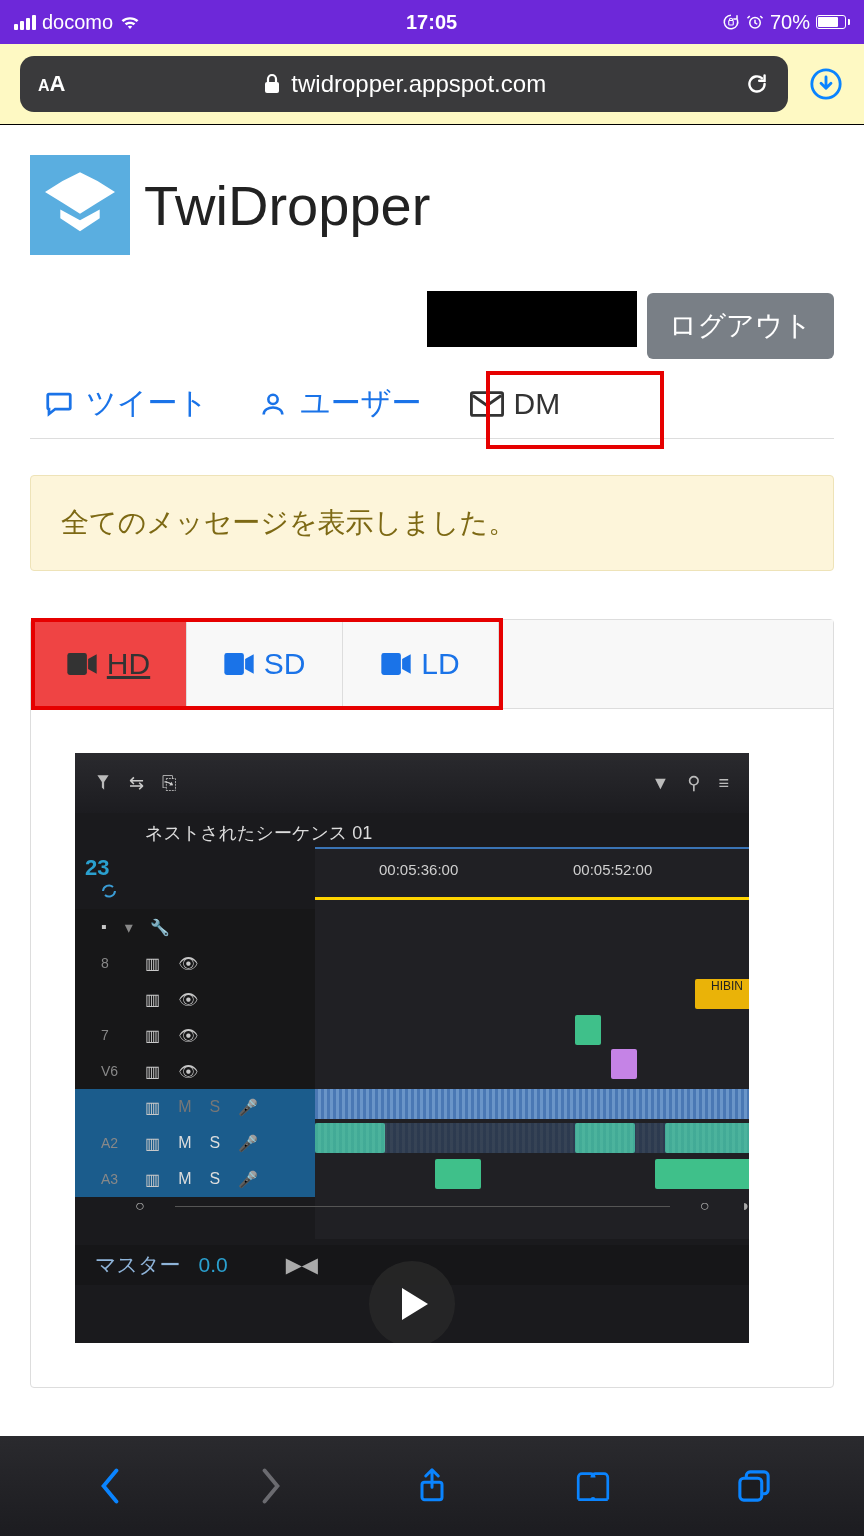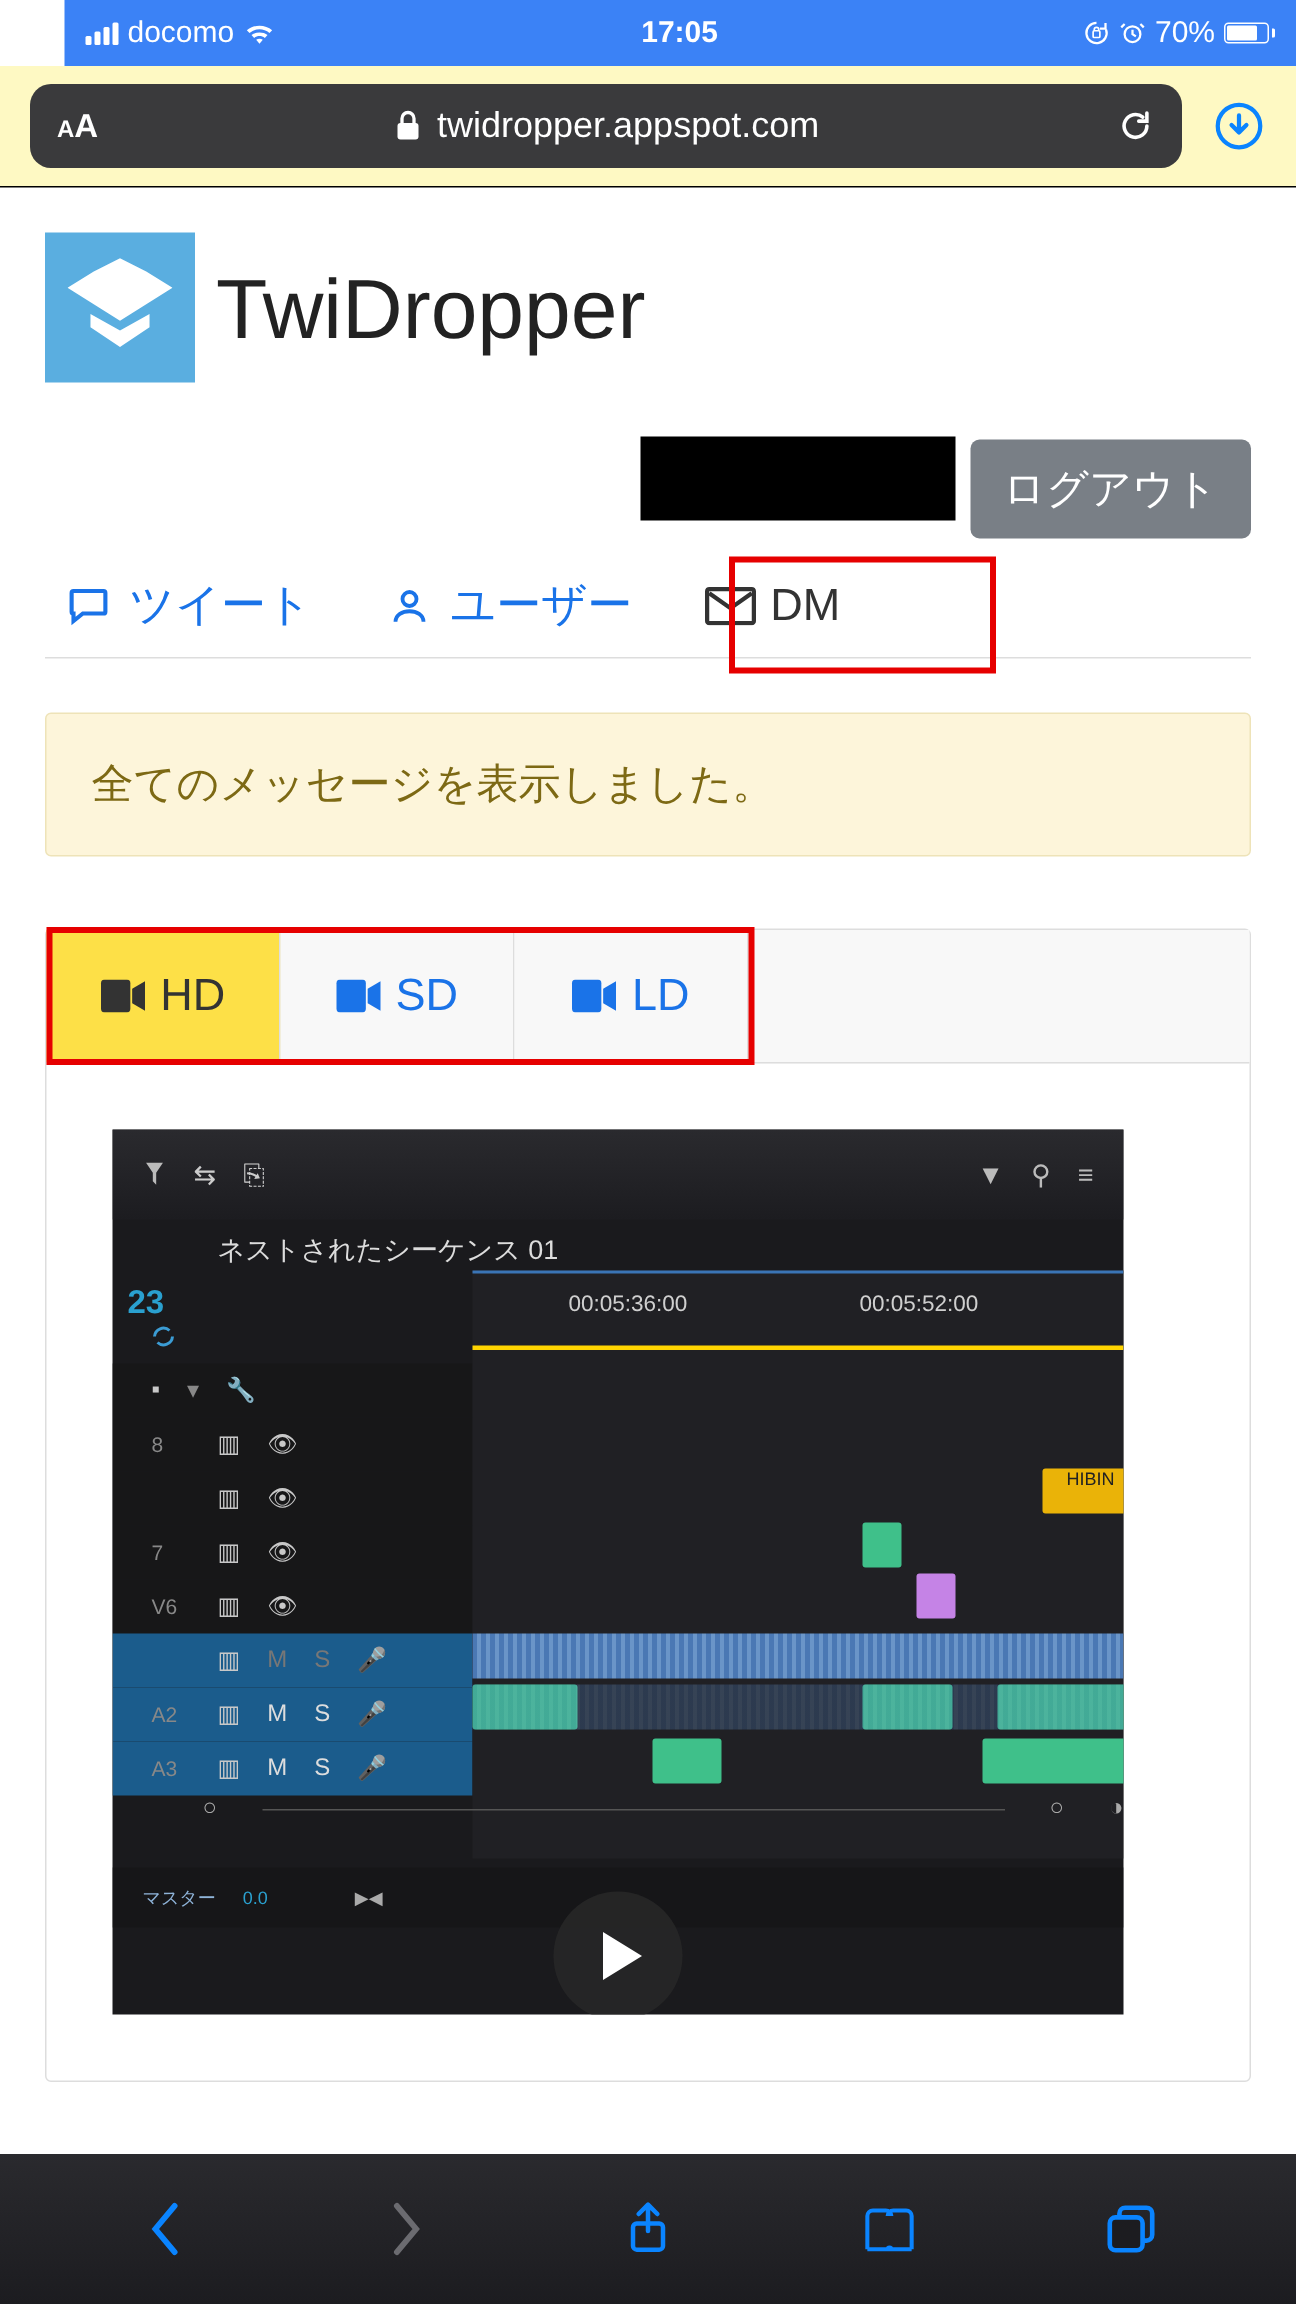--- a/index.html
+++ b/index.html
@@ -6,29 +6,28 @@
   body {
     width: 864px;
     height: 1536px;
     font-family: -apple-system, "Hiragino Sans", sans-serif;
     background: #fff;
     overflow: hidden;
     position: relative;
   }
   .status-bar {
     height: 44px;
-    background: #3b82f6;
+    background: #6d28d9;
     color: #fff;
     display: flex;
     align-items: center;
     justify-content: space-between;
     padding: 0 14px;
     font-size: 20px;
     font-weight: 500;
-    margin-left: 43px;
   }
   .status-left { display: flex; align-items: center; gap: 6px; }
   .status-right { display: flex; align-items: center; gap: 6px; }
   .signal-bars { display: flex; align-items: flex-end; gap: 2px; }
   .signal-bars span { width: 4px; background: #fff; border-radius: 1px; }
   .b1{height:6px}.b2{height:9px}.b3{height:12px}.b4{height:15px}
   .wifi-icon { width: 22px; height: 16px; }
   .battery { display: flex; align-items: center; gap: 2px; }
   .battery-body { width: 30px; height: 14px; border: 1.5px solid #fff; border-radius: 3px; position: relative; }
   .battery-fill { position: absolute; left: 1px; top: 1px; bottom: 1px; width: 70%; background: #fff; border-radius: 1px; }
@@ -75,42 +74,42 @@
   .tab.active { color:#333; }
   .tab .ticon { width:34px; height:30px; display:flex; align-items:center; justify-content:center; }
   .red-box1 { position:absolute; border:4px solid #e60000; left:456px; top:-8px; width:178px; height:78px; pointer-events:none;}
   .alert {
     background:#fdf5da; border:1px solid #eee3b8; color:#7d6914;
     font-size:28px; padding: 28px 30px; border-radius:4px; margin-top: 36px; margin-bottom: 48px;
   }
   .card { border:1px solid #ddd; border-radius:4px; position: relative; }
   .quality-tabs { display:flex; border-bottom:1px solid #ddd; background:#f8f8f8;}
   .qtab { flex:0 0 auto; width: 156px; height:88px; display:flex; align-items:center; justify-content:center; gap:10px; font-size:30px; color:#1a73e8; border-right:1px solid #ddd; background:#f8f8f8;}
-  .qtab.active { background:#fde047; color:#333; }
+  .qtab.active { background:#ef4444; color:#333;text-decoration:underline; }
   .qtab .vicon { width:30px; height:22px; }
   .red-box2 { position:absolute; border:4px solid #e60000; left:0; top:-2px; width:472px; height:92px; pointer-events:none;}
   .media-area { padding: 44px; }
   .thumb {
     width: 674px; height: 590px; background:#1a1a1d; position:relative; overflow:hidden;
   }
   .thumb-top { position:absolute; top:0; left:0; right:0; height:60px; background:linear-gradient(#2a2a2e,#1c1c20); display:flex; align-items:center; padding:0 20px; gap:18px; color:#bbb; font-size:18px;}
   .seq-title { position:absolute; top:68px; left:70px; color:#dcdcdc; font-size:18px; }
   .timecode23 { position:absolute; top:102px; left:10px; color:#2aa0cf; font-size:22px; font-weight:600;}
   .timeline { position:absolute; top:94px; left:240px; right:0; height:392px; background:#202024; border-top:2px solid #3a74b5;}
   .time-label { position:absolute; top:12px; color:#cfcfcf; font-size:15px; }
   .yellow-line { position:absolute; top:48px; left:0; right:0; height:3px; background:#ffd400; }
   .track-area { position:absolute; top:92px; left:0; right:0; bottom:0; }
   .side { position:absolute; top:120px; left:0; width:240px; }
   .side-row { height:36px; display:flex; align-items:center; gap:18px; padding-left:26px; color:#c8c8c8; font-size:16px;}
   .side-row.dark{ background:#171718;}
   .side-row.blue{ background:#1b5c8c;}
   .side-row .lab { width:26px; color:#888; font-size:14px;}
   .clip { position:absolute; height:30px; border-radius:2px; }
   .audio-strip { position:absolute; left:0; right:0; height:30px; background: repeating-linear-gradient(90deg,#4a78b4 0 3px,#6a95c8 3px 6px); }
-  .bottom-row { position:absolute; top:492px; left:0; right:0; height:40px; display:flex; align-items:center; gap:18px; padding-left:20px; color:#8fb4d9; font-size:12px; background:#161618;}
+  .bottom-row { position:absolute; top:492px; left:0; right:0; height:40px; display:flex; align-items:center; gap:18px; padding-left:20px; color:#8fb4d9; font-size:21px; background:#161618;}
   .dock { position:absolute; left:0; right:0; bottom:0; height:52px; background:linear-gradient(180deg, rgba(30,30,30,0) 0%, rgba(20,20,20,0.6) 100%); display:flex; align-items:flex-end; gap:40px; padding: 0 30px;}
   .app-icon { width:38px; height:38px; border-radius:6px; }
   .play-btn { position:absolute; left:50%; bottom:-4px; transform:translateX(-50%); width:86px; height:86px; border-radius:50%; background:rgba(40,40,40,0.85); display:flex; align-items:center; justify-content:center;}
   .play-tri { width:0;height:0;border-left:26px solid #fff;border-top:16px solid transparent;border-bottom:16px solid transparent; margin-left:6px;}
 
   .toolbar {
     position:absolute; bottom:0; left:0; right:0; height:100px; background:linear-gradient(#2a2a2e,#1c1c20);
     display:flex; align-items:center; justify-content:space-around; padding:0 30px;
   }
   .tb-btn { width:40px; height:40px; color:#0a84ff; display:flex; align-items:center; justify-content:center; }

